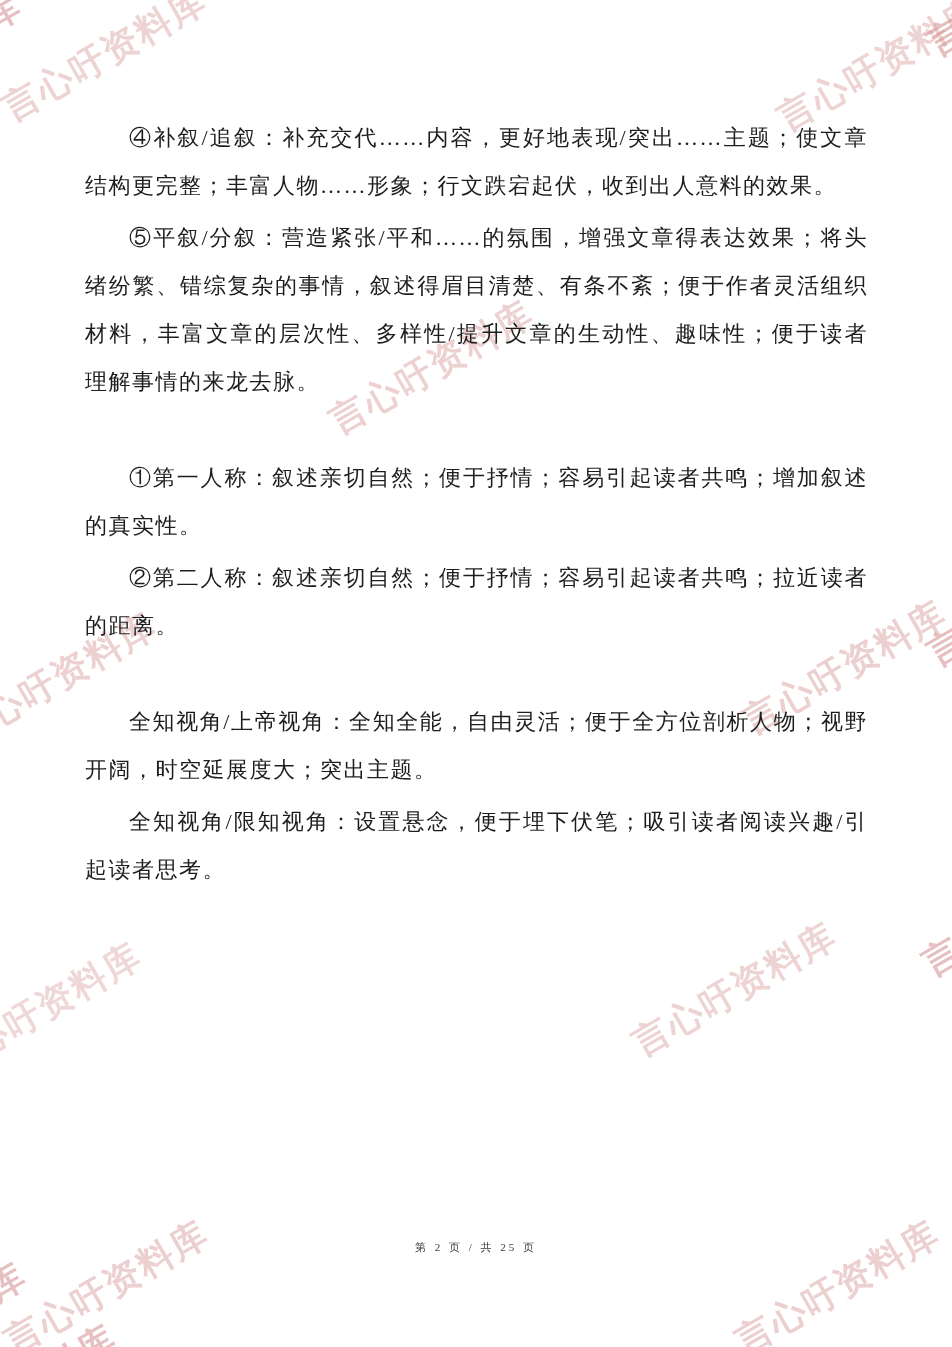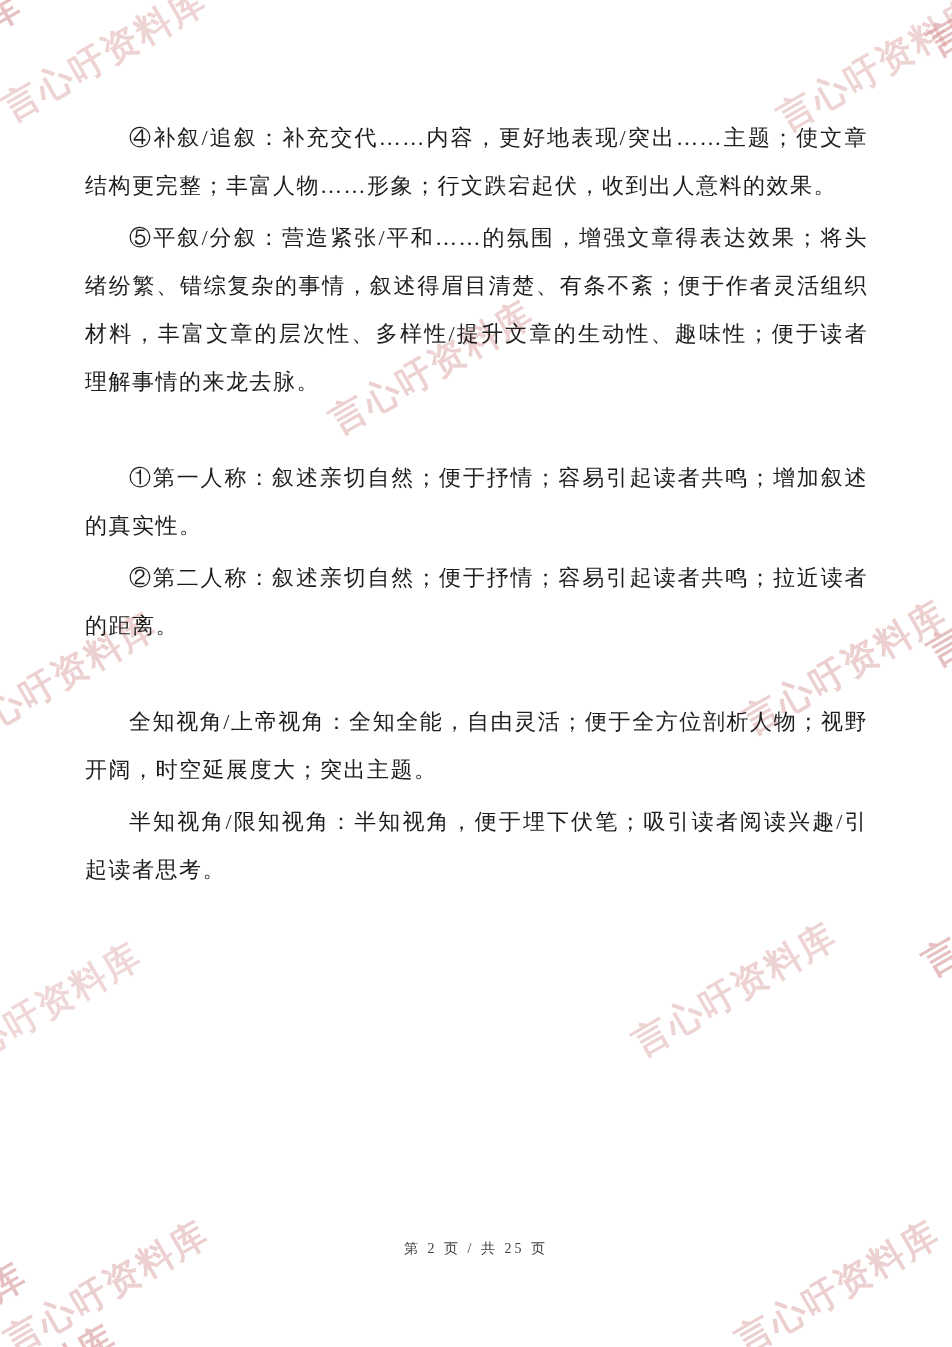--- a/index.html
+++ b/index.html
@@ -49,21 +49,21 @@
   }
   .spacer {
     height: 44px;
   }
   .footer {
     position: absolute;
     left: 0;
     right: 0;
     top: 1240px;
     text-align: center;
-    font-size: 14px;
+    font-size: 11px;
     letter-spacing: 3px;
     color: #3c3c3c;
     z-index: 1;
   }
 </style>
 </head>
 <body>
 
 <div class="page">
 
@@ -86,18 +86,18 @@
     </div>
 
   <div class="content">
     <p class="para">④补叙/追叙：补充交代……内容，更好地表现/突出……主题；使文章结构更完整；丰富人物……形象；行文跌宕起伏，收到出人意料的效果。</p>
     <p class="para">⑤平叙/分叙：营造紧张/平和……的氛围，增强文章得表达效果；将头绪纷繁、错综复杂的事情，叙述得眉目清楚、有条不紊；便于作者灵活组织材料，丰富文章的层次性、多样性/提升文章的生动性、趣味性；便于读者理解事情的来龙去脉。</p>
     <div class="spacer"></div>
     <p class="para">①第一人称：叙述亲切自然；便于抒情；容易引起读者共鸣；增加叙述的真实性。</p>
     <p class="para">②第二人称：叙述亲切自然；便于抒情；容易引起读者共鸣；拉近读者的距离。</p>
     <div class="spacer"></div>
     <p class="para">全知视角/上帝视角：全知全能，自由灵活；便于全方位剖析人物；视野开阔，时空延展度大；突出主题。</p>
-    <p class="para">半知视角/限知视角：半知视角，便于埋下伏笔；吸引读者阅读兴趣/引起读者思考。</p>
+    <p class="para">全知视角/限知视角：设置悬念，便于埋下伏笔；吸引读者阅读兴趣/引起读者思考。</p>
   </div>
 
   <div class="footer">第 2 页 / 共 25 页</div>
 
 </div>
 
 </body></html>

